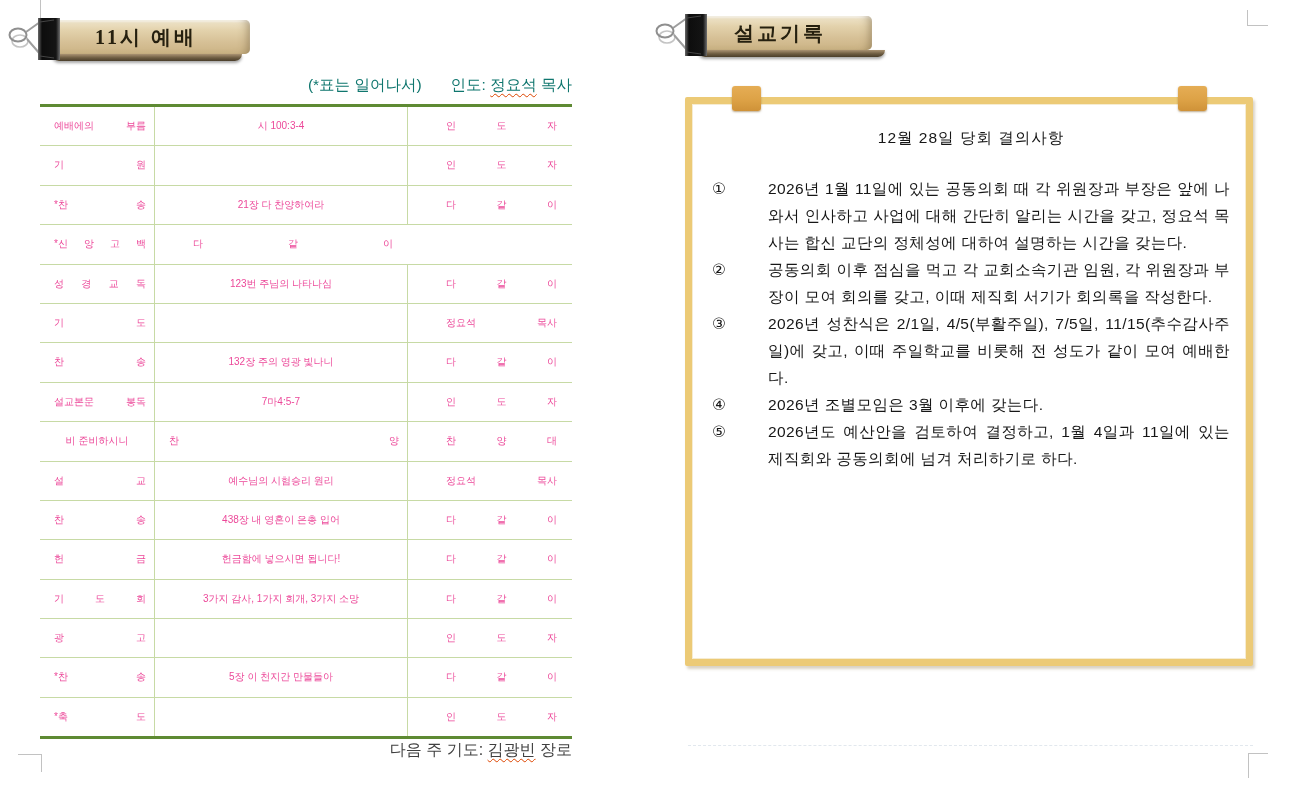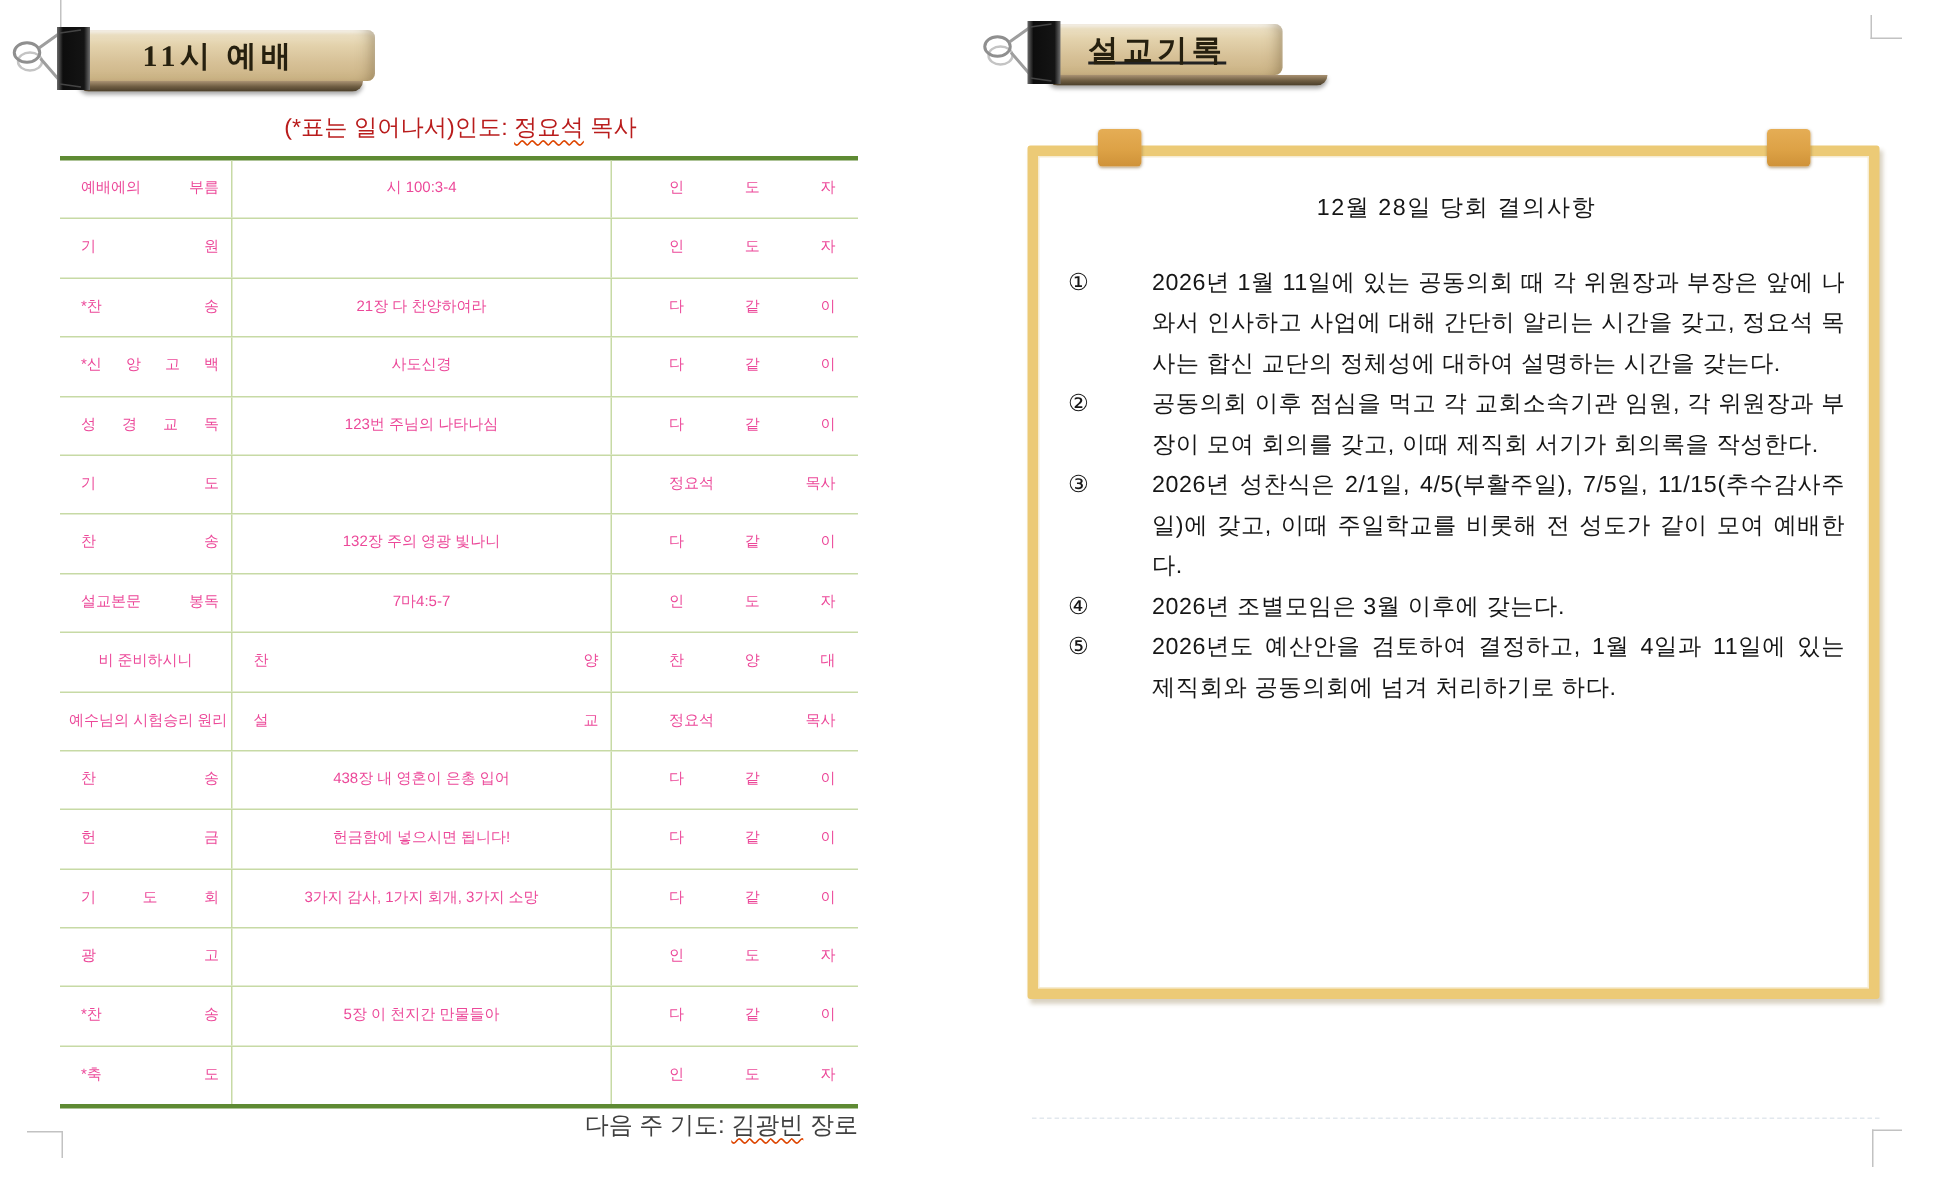--- a/index.html
+++ b/index.html
@@ -17,21 +17,21 @@
           box-shadow:inset -8px 0 10px -6px rgba(110,90,55,.55), inset 0 2px 2px rgba(255,255,255,.6);}
   .ribbon-title{font-family:"Liberation Serif","DejaVu Serif",serif;font-weight:bold;
           font-size:20px;letter-spacing:3px;color:#26200f;}
   .ribbon-fold{position:absolute;height:7px;
           background:linear-gradient(180deg,#a99272 0%,#6d5c41 55%,#4a3e2a 100%);
           border-radius:0 0 12px 12px;box-shadow:0 2px 3px rgba(0,0,0,.35);}
   .clip{position:absolute;z-index:3;}
 
   
   .subhead{position:absolute;left:42px;width:530px;top:75px;display:flex;
-           justify-content:center;font-size:15.5px;color:#b91c1c;}
+           justify-content:flex-end;font-size:15.5px;color:#0f766e;gap:29px;}
   .next-prayer{position:absolute;left:42px;width:530px;top:740px;text-align:right;
            font-size:16px;color:#404040;}
   .sq{text-decoration-line:underline;text-decoration-style:wavy;
       text-decoration-color:#dd4400;text-decoration-thickness:1px;text-underline-offset:3px;}
 
   
   .wtable{position:absolute;left:40px;top:104px;width:532px;
           border-top:3px solid #5e8a33;border-bottom:3px solid #5e8a33;}
   .trow{display:grid;grid-template-columns:115px 253px 164px;height:38.4px;
         border-bottom:1px solid #c7daa5;}
@@ -110,21 +110,20 @@
             <div class="cell c-content"></div>
             <div class="cell c-by">인 도 자</div>
           </div>
           <div class="trow">
             <div class="cell c-item">*찬 송</div>
             <div class="cell c-content">21장 다 찬양하여라</div>
             <div class="cell c-by">다 같 이</div>
           </div>
           <div class="trow">
             <div class="cell c-item">*신 앙 고 백</div>
-            <div class="cell c-content">사도신경</div>
             <div class="cell c-by">다 같 이</div>
           </div>
           <div class="trow">
             <div class="cell c-item">성 경 교 독</div>
             <div class="cell c-content">123번 주님의 나타나심</div>
             <div class="cell c-by">다 같 이</div>
           </div>
           <div class="trow">
             <div class="cell c-item">기 도</div>
             <div class="cell c-content"></div>
@@ -139,22 +138,22 @@
             <div class="cell c-item">설교본문 봉독</div>
             <div class="cell c-content">7마4:5-7</div>
             <div class="cell c-by">인 도 자</div>
           </div>
           <div class="trow">
             <div class="cell c-content">비 준비하시니</div>
             <div class="cell c-item">찬 양</div>
             <div class="cell c-by">찬 양 대</div>
           </div>
           <div class="trow">
+            <div class="cell c-item">설 교</div>
             <div class="cell c-content">예수님의 시험승리 원리</div>
-            <div class="cell c-item">설 교</div>
             <div class="cell c-by">정요석 목사</div>
           </div>
           <div class="trow">
             <div class="cell c-item">찬 송</div>
             <div class="cell c-content">438장 내 영혼이 은총 입어</div>
             <div class="cell c-by">다 같 이</div>
           </div>
           <div class="trow">
             <div class="cell c-item">헌 금</div>
             <div class="cell c-content">헌금함에 넣으시면 됩니다!</div>
@@ -182,21 +181,21 @@
           </div>
         </div>
     </div>
 
     <div class="next-prayer"><span>다음 주 기도: </span><span class="sq">김광빈</span><span> 장로</span></div>
   </section>
 
   <section>
 
     <div class="banner">
-      <div class="ribbon" style="left:688px;top:16px;width:167px;height:34px;text-decoration:underline;">
+      <div class="ribbon" style="left:688px;top:16px;width:184px;height:34px;">
         <span class="ribbon-title">설교기록</span>
       </div>
       <div class="ribbon-fold" style="left:698px;top:50px;width:187px;"></div>
       <svg class="clip" style="left:655px;top:10px;" width="56" height="48" viewBox="0 0 56 48">
         <defs>
           <linearGradient id="clipg2" x1="0" y1="0" x2="1" y2="0">
             <stop offset="0" stop-color="#6a6a6a"></stop>
               <stop offset="0.18" stop-color="#0d0d0d"></stop>
             <stop offset="0.82" stop-color="#141414"></stop>
               <stop offset="1" stop-color="#6f6f6f"></stop>

